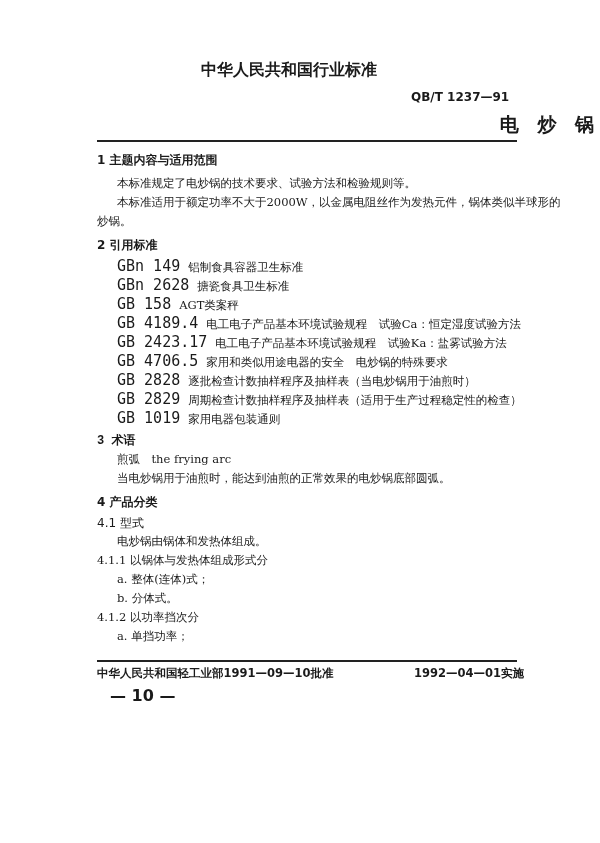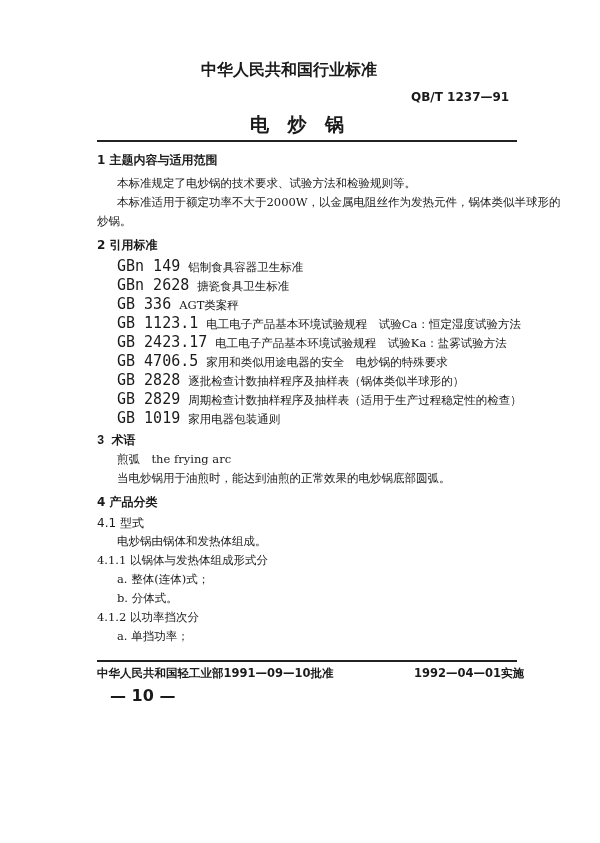--- a/index.html
+++ b/index.html
@@ -4,21 +4,21 @@
 <style>
   html, body { margin: 0; padding: 0; }
   body {
     width: 600px; height: 843px; background: #ffffff; position: relative; overflow: hidden;
     font-family: "DejaVu Serif", "Liberation Serif", serif; color: #1a1a1a;
   }
   .abs { position: absolute; white-space: nowrap; }
   .sans { font-family: "DejaVu Sans", "Liberation Sans", sans-serif; font-weight: bold; }
   .header-org { top: 60px; left: 0; width: 578px; text-align: center; font-size: 16px; }
   .std-code { top: 90px; left: 411px; font-size: 12px; }
-  .doc-title { top: 112px; left: 0; width: 600px; text-align: center; font-size: 19px; letter-spacing: 6px; }
+  .doc-title { top: 112px; left: 0; width: 600px; text-align: right; font-size: 19px; letter-spacing: 6px; }
   .rule-top { top: 140px; left: 97px; width: 420px; height: 2px; background: #222; }
   .rule-bottom { top: 660px; left: 97px; width: 420px; height: 2px; background: #222; }
   .h1 { font-size: 12px; }
   .body { font-size: 11.5px; }
   .ref-code { display: inline-block; font-family: "DejaVu Sans Mono", "Liberation Mono", monospace; font-size: 15px; margin-right: 8px; }
   .footer-left { top: 666px; left: 97px; font-size: 11.5px; }
   .footer-right { top: 666px; left: 414px; font-size: 11.5px; }
   .page-num { top: 686px; left: 110px; font-size: 16px; }
 </style>
 </head>
@@ -30,25 +30,25 @@
 <div class="abs rule-top"></div>
 
 <div class="abs sans h1" style="top:152px;left:97px;">1   主题内容与适用范围</div>
 <div class="abs body" style="top:176px;left:117px;">本标准规定了电炒锅的技术要求、试验方法和检验规则等。</div>
 <div class="abs body" style="top:195px;left:117px;">本标准适用于额定功率不大于2000W，以金属电阻丝作为发热元件，锅体类似半球形的</div>
 <div class="abs body" style="top:214px;left:97px;">炒锅。</div>
 
 <div class="abs sans h1" style="top:237px;left:97px;">2   引用标准</div>
 <div class="abs body" style="top:257px;left:117px;"><span class="ref-code">GBn 149</span><span>铝制食具容器卫生标准</span></div>
 <div class="abs body" style="top:276px;left:117px;"><span class="ref-code">GBn 2628</span><span>搪瓷食具卫生标准</span></div>
-<div class="abs body" style="top:295px;left:117px;"><span class="ref-code">GB 336</span><span>AGT类案秤</span></div>
-<div class="abs body" style="top:314px;left:117px;"><span class="ref-code">GB 1123.1</span><span>电工电子产品基本环境试验规程　试验Ca：恒定湿度试验方法</span></div>
+<div class="abs body" style="top:295px;left:117px;"><span class="ref-code">GB 158</span><span>AGT类案秤</span></div>
+<div class="abs body" style="top:314px;left:117px;"><span class="ref-code">GB 4189.4</span><span>电工电子产品基本环境试验规程　试验Ca：恒定湿度试验方法</span></div>
 <div class="abs body" style="top:333px;left:117px;"><span class="ref-code">GB 2423.17</span><span>电工电子产品基本环境试验规程　试验Ka：盐雾试验方法</span></div>
 <div class="abs body" style="top:352px;left:117px;"><span class="ref-code">GB 4706.5</span><span>家用和类似用途电器的安全　电炒锅的特殊要求</span></div>
-<div class="abs body" style="top:371px;left:117px;"><span class="ref-code">GB 2828</span><span>逐批检查计数抽样程序及抽样表（锅体类似半球形的）</span></div>
+<div class="abs body" style="top:371px;left:117px;"><span class="ref-code">GB 2828</span><span>逐批检查计数抽样程序及抽样表（当电炒锅用于油煎时）</span></div>
 <div class="abs body" style="top:390px;left:117px;"><span class="ref-code">GB 2829</span><span>周期检查计数抽样程序及抽样表（适用于生产过程稳定性的检查）</span></div>
 <div class="abs body" style="top:409px;left:117px;"><span class="ref-code">GB 1019</span><span>家用电器包装通则</span></div>
 
 <div class="abs sans h1" style="top:432px;left:97px;font-family:Liberation Mono, monospace;">3   术语</div>
 <div class="abs body" style="top:452px;left:117px;">煎弧　the frying arc</div>
 <div class="abs body" style="top:471px;left:117px;">当电炒锅用于油煎时，能达到油煎的正常效果的电炒锅底部圆弧。</div>
 
 <div class="abs sans h1" style="top:494px;left:97px;">4   产品分类</div>
 <div class="abs sans h1" style="top:515px;left:97px;font-weight:normal;">4.1   型式</div>
 <div class="abs body" style="top:534px;left:117px;">电炒锅由锅体和发热体组成。</div>

